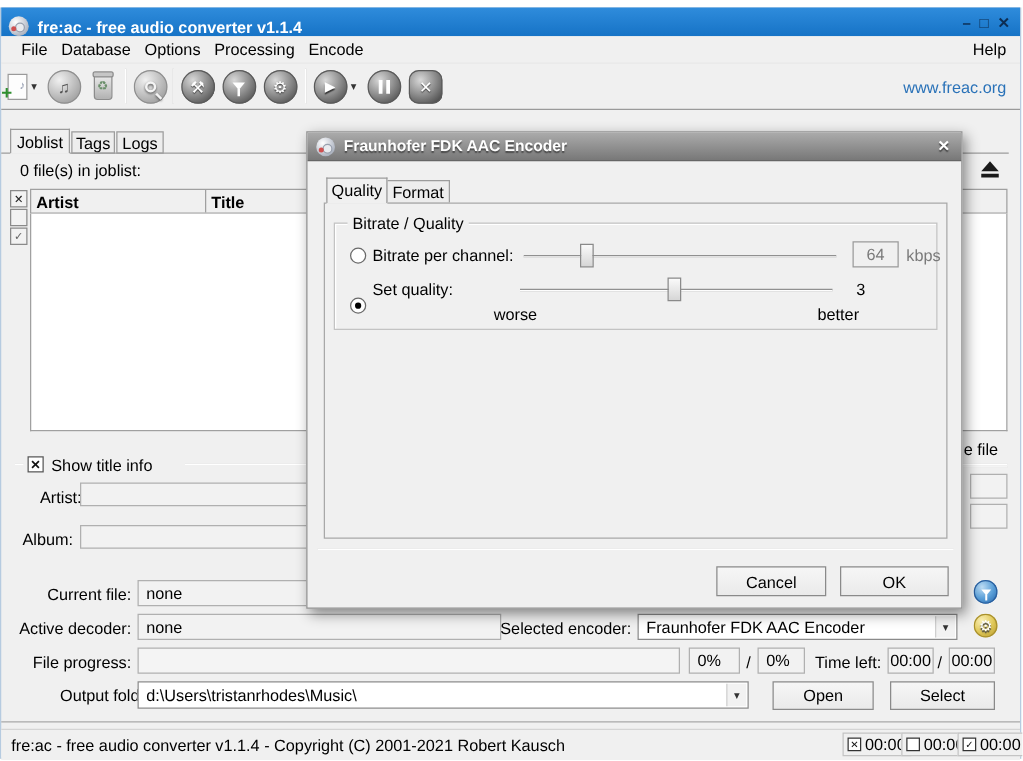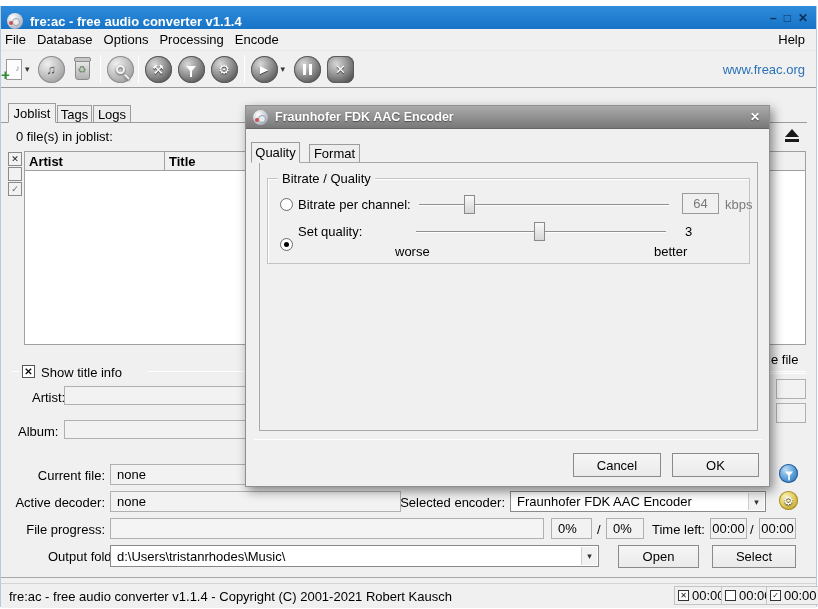--- a/index.html
+++ b/index.html
@@ -4,21 +4,21 @@
 <style>
   * { margin:0; padding:0; box-sizing:border-box; }
   html,body { background:#ffffff; }
   body { font-family:"Liberation Sans", sans-serif; font-size:13px; color:#000; }
   #screen { position:relative; width:818px; height:609px; background:#fff; overflow:hidden; }
   .ab { position:absolute; }
   .window-bg { left:0; top:6px; width:817px; height:601px; background:#f0f0f0; border:1px solid #b6cbe0; }
   .titlebar { left:1px; top:6px; width:815px; height:23px; background:linear-gradient(#2f8cdc,#1673c6); display:flex; align-items:flex-end; padding-left:6px; }
   .titlebar .title { color:#fff; font-weight:bold; font-size:13px; margin-left:7px; }
   .win-controls { position:absolute; right:8px; top:0; height:23px; display:flex; align-items:center; gap:7px; color:#0d2d52; font-weight:bold; font-size:12px; }
-  .menubar { left:1px; top:29px; width:815px; height:21px; background:#f0f0f0; display:flex; align-items:center; gap:11px; padding-left:4px; }
+  .menubar { left:1px; top:29px; width:815px; height:21px; background:#f0f0f0; display:flex; align-items:center; gap:11px; padding-left:16px; }
   .menu-item { cursor:default; }
   .menu-help { position:absolute; right:11px; top:0; height:21px; display:flex; align-items:center; }
   .toolbar { left:1px; top:50px; width:815px; height:38px; background:#f0f0f0; border-top:1px solid #e8e8e8; border-bottom:1px solid #9a9a9a; display:flex; align-items:center; padding-left:5px; }
   .sphere { width:27px; height:27px; border-radius:50%; display:flex; align-items:center; justify-content:center; color:#fff; font-size:13px; }
   .sphere.light { background:radial-gradient(circle at 35% 30%, #f0f0f0, #b8b8b8 55%, #8a8a8a); box-shadow:inset 0 0 0 1px #8f8f8f; color:#555; }
   .sphere.dark { background:radial-gradient(circle at 35% 30%, #d8d8d8, #909090 45%, #4f4f4f 85%); box-shadow:inset 0 0 0 1px #5a5a5a; text-shadow:0 1px 1px #333; }
   .tb-sep { width:1px; height:28px; background:#b0b0b0; border-right:1px solid #fff; margin:0 4px; }
   .caret { font-size:9px; color:#333; margin:0 3px; }
   .filedoc { width:16px; height:21px; background:#fdfdfd; border:1px solid #9a9a9a; position:relative; }
   .filedoc .plus { position:absolute; left:-6px; bottom:-4px; color:#2f8f2f; font-weight:bold; font-size:15px; }
@@ -225,21 +225,21 @@
     <span>00:00</span>
   </div>
 
   <div class="ab dialog">
     <div class="dlg-titlebar">
       <span class="cd" style="width:15px; height:15px;"></span>
       <span class="title">Fraunhofer FDK AAC Encoder</span>
       <span class="dlg-close">✕</span>
     </div>
 
-    <div class="ab tab active" style="left:5px; top:36px; width:49px; height:21px;">Quality</div>
+    <div class="ab tab active" style="left:15px; top:36px; width:49px; height:21px;">Quality</div>
     <div class="ab tab" style="left:63px; top:38px; width:51px; height:19px;">Format</div>
     <div class="ab" style="left:13px; top:56px; width:499px; height:269px; border:1px solid #a8a8a8; background:#f0f0f0; z-index:1;"></div>
 
     <div class="ab" style="left:21px; top:72px; width:483px; height:86px; border:1px solid #c3c3c3; box-shadow:1px 1px 0 #fff inset; z-index:2;"></div>
     <div class="ab lbl" style="left:32px; top:65px; background:#f0f0f0; padding:0 4px; z-index:2;">Bitrate / Quality</div>
 
     <div class="ab radio" style="left:34px; top:92px; z-index:2;"></div>
     <div class="ab lbl" style="left:52px; top:91px; z-index:2;">Bitrate per channel:</div>
     <div class="ab slider-track" style="left:173px; top:98px; width:250px; z-index:2;"></div>
     <div class="ab slider-thumb" style="left:218px; top:89px; z-index:2;"></div>

